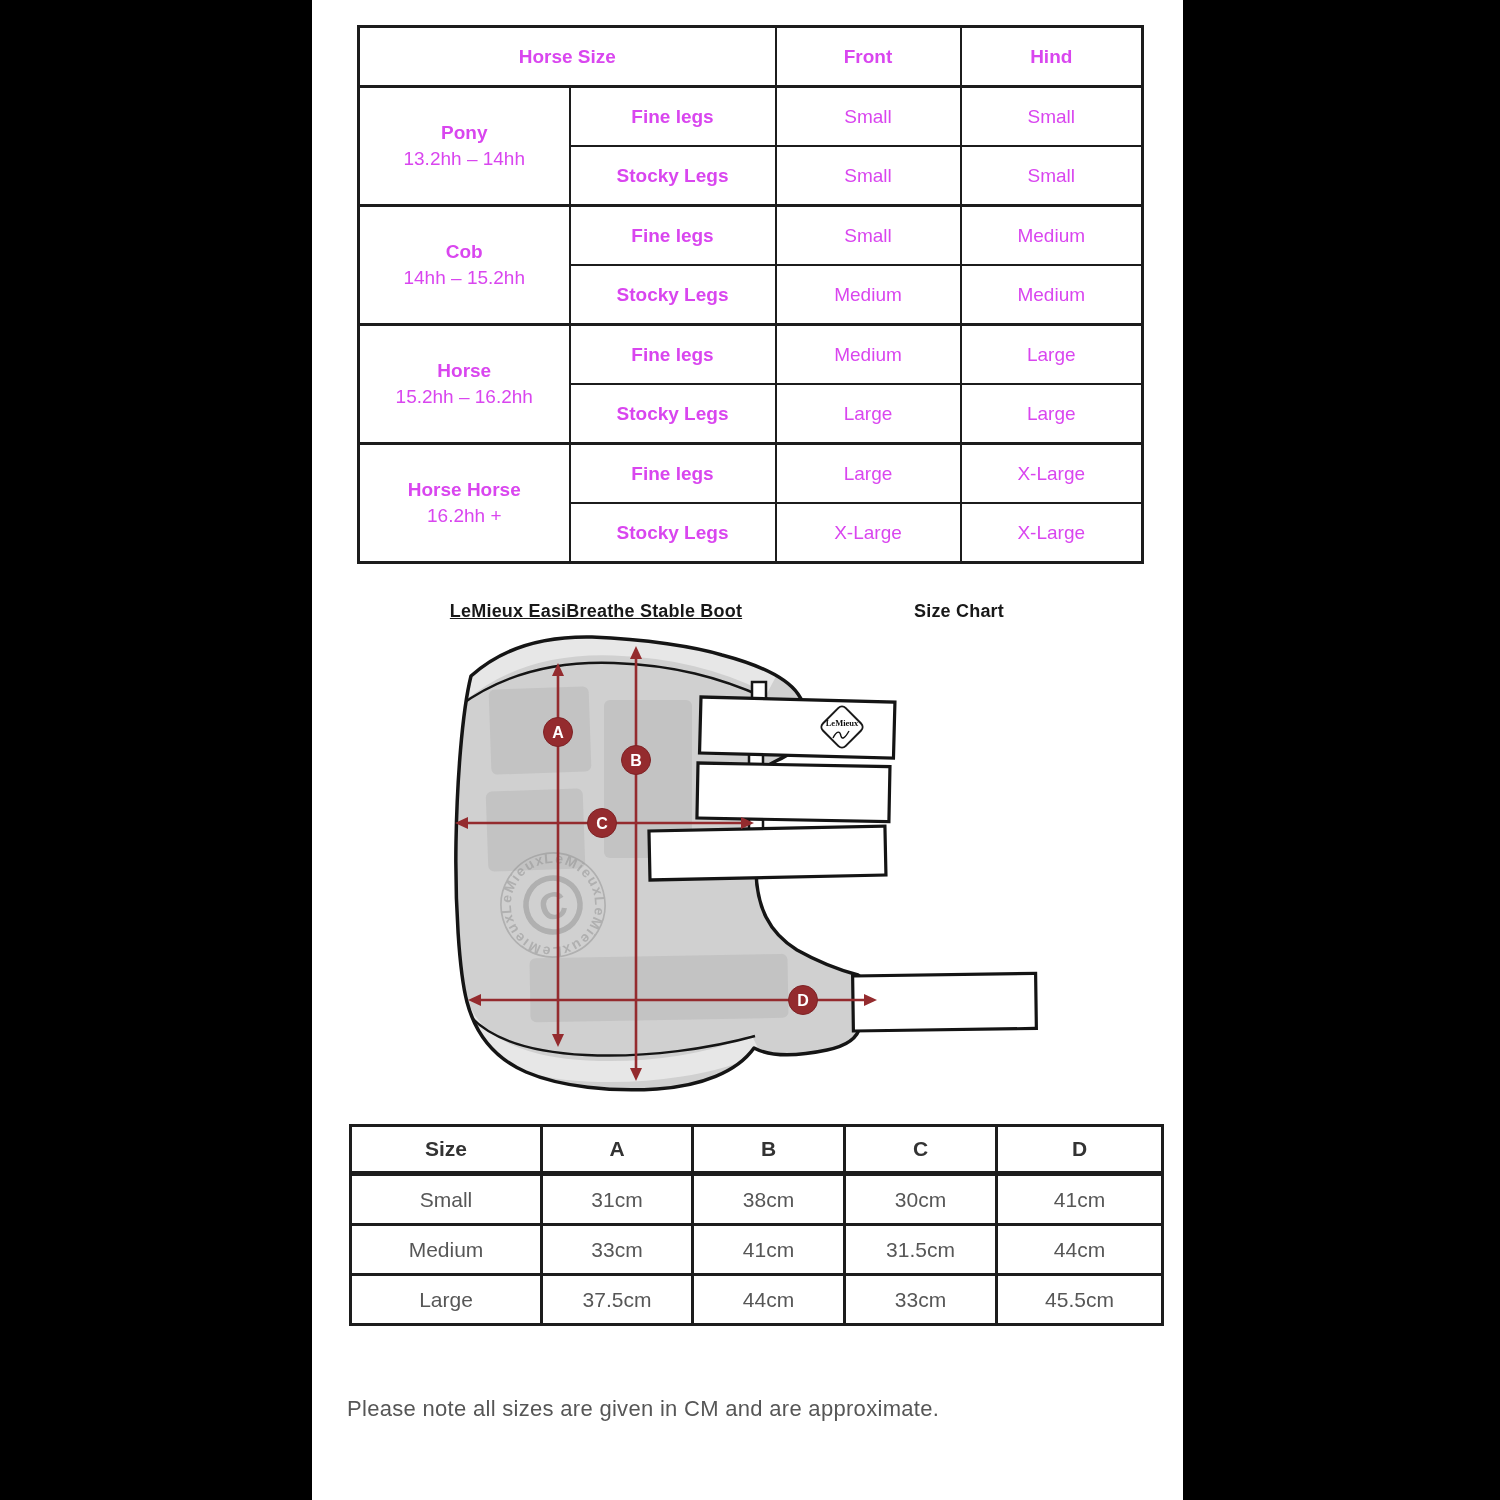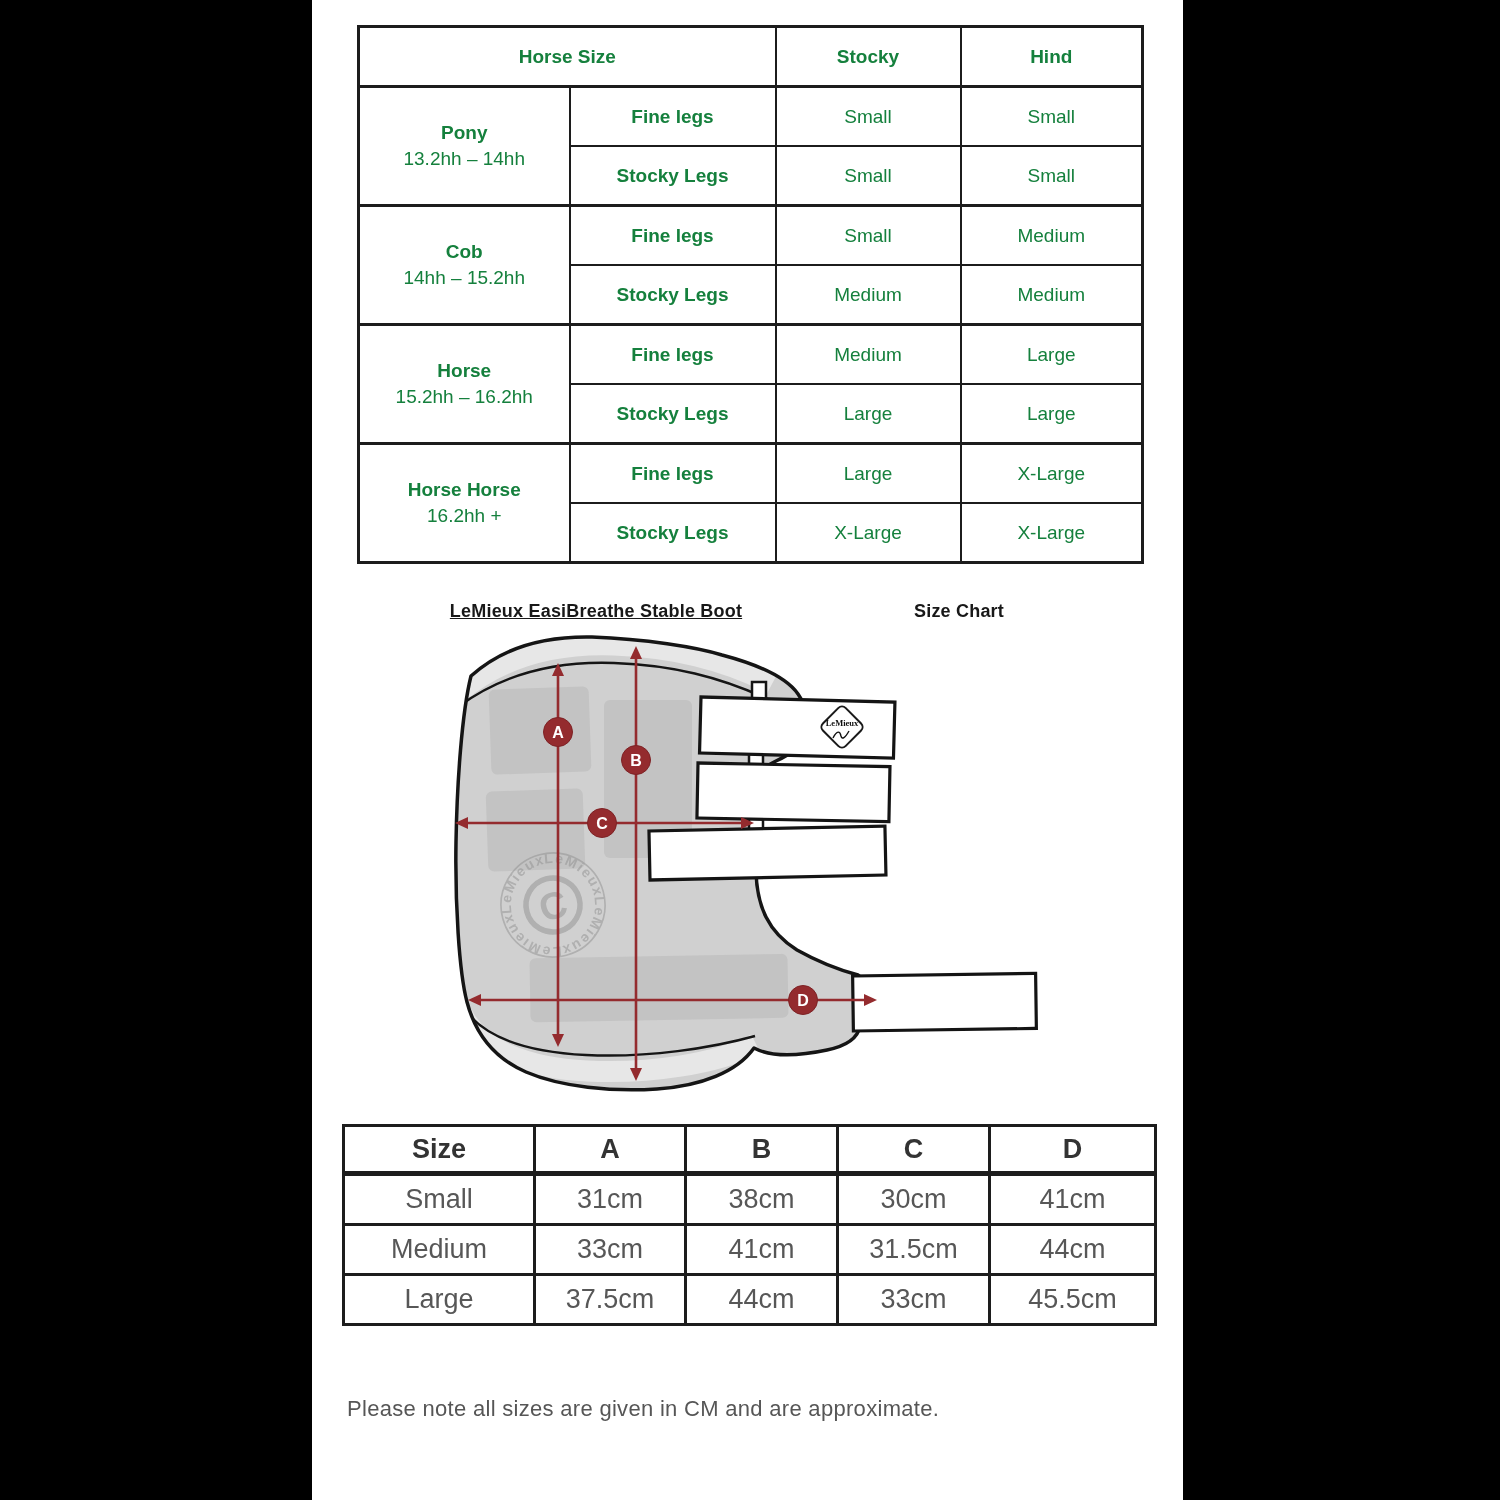--- a/index.html
+++ b/index.html
@@ -2,39 +2,39 @@
 <html><head>
 <meta charset="utf-8">
 <style>
   html,body{margin:0;padding:0;background:#000;}
   .stage{position:relative;width:1500px;height:1500px;background:#000;overflow:hidden;
          font-family:"Liberation Sans",sans-serif;}
   .panel{position:absolute;left:312px;top:0;width:871px;height:1500px;background:#ffffff;}
 
   
   table.fit{position:absolute;left:357px;top:25px;border-collapse:collapse;table-layout:fixed;
-            border:3px solid #1c1c1c;color:#15803d;font-size:19px;}
+            border:3px solid #1c1c1c;color:#d946ef;font-size:19px;}
   table.fit td{border:2px solid #1c1c1c;text-align:center;vertical-align:middle;
                height:57px;padding:0;overflow:hidden;}
   table.fit td.b{font-weight:bold;}
   table.fit td.bb3{border-bottom-width:3px;}
   table.fit td.gt{border-top-width:3px;}
   .hname{font-weight:bold;line-height:26px;}
   .hrange{line-height:26px;}
 
   
   .diag-title{position:absolute;top:601px;font-size:18px;font-weight:bold;color:#181818;
               text-align:center;letter-spacing:.2px;}
   #dt1{left:416px;width:360px;text-decoration:underline;}
   #dt2{left:889px;width:140px;}
   svg.boot{position:absolute;left:380px;top:590px;}
 
   
-  table.sz{position:absolute;left:342px;top:1124px;border-collapse:collapse;table-layout:fixed;
-           border:3px solid #1d1d1d;font-size:27px;color:#575757;}
+  table.sz{position:absolute;left:349px;top:1124px;border-collapse:collapse;table-layout:fixed;
+           border:3px solid #1d1d1d;font-size:21px;color:#575757;}
   table.sz td{border:3px solid #1d1d1d;text-align:center;vertical-align:middle;
               height:47px;padding:0;overflow:hidden;}
   table.sz tr.hd td{font-weight:bold;color:#333333;border-bottom-width:5px;height:44px;}
 
   
   .note{position:absolute;left:347px;top:1394px;width:800px;font-size:22px;line-height:1.4;
         color:#565656;letter-spacing:.3px;}
 </style>
 </head>
 <body>
@@ -45,21 +45,21 @@
   <table class="fit">
     <colgroup>
         <col style="width:211px">
         <col style="width:206px">
         <col style="width:185px">
         <col style="width:182px">
       </colgroup>
     <tbody>
         <tr>
       <td colspan="2" class="b bb3">Horse Size</td>
-      <td class="b bb3">Stocky</td>
+      <td class="b bb3">Front</td>
       <td class="b bb3">Hind</td>
     </tr>
     <tr>
       <td rowspan="2">
         <div class="hname">Pony</div>
         <div class="hrange">13.2hh – 14hh</div>
       </td>
       <td class="b">Fine legs</td>
       <td>Small</td>
       <td>Small</td>

